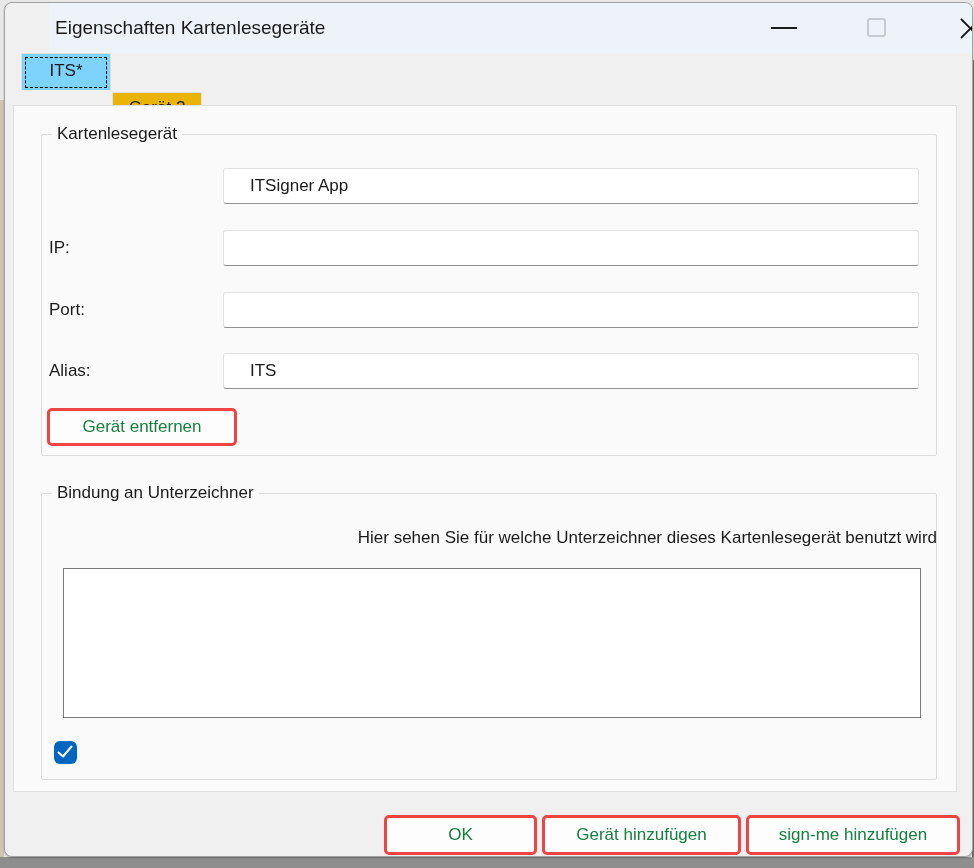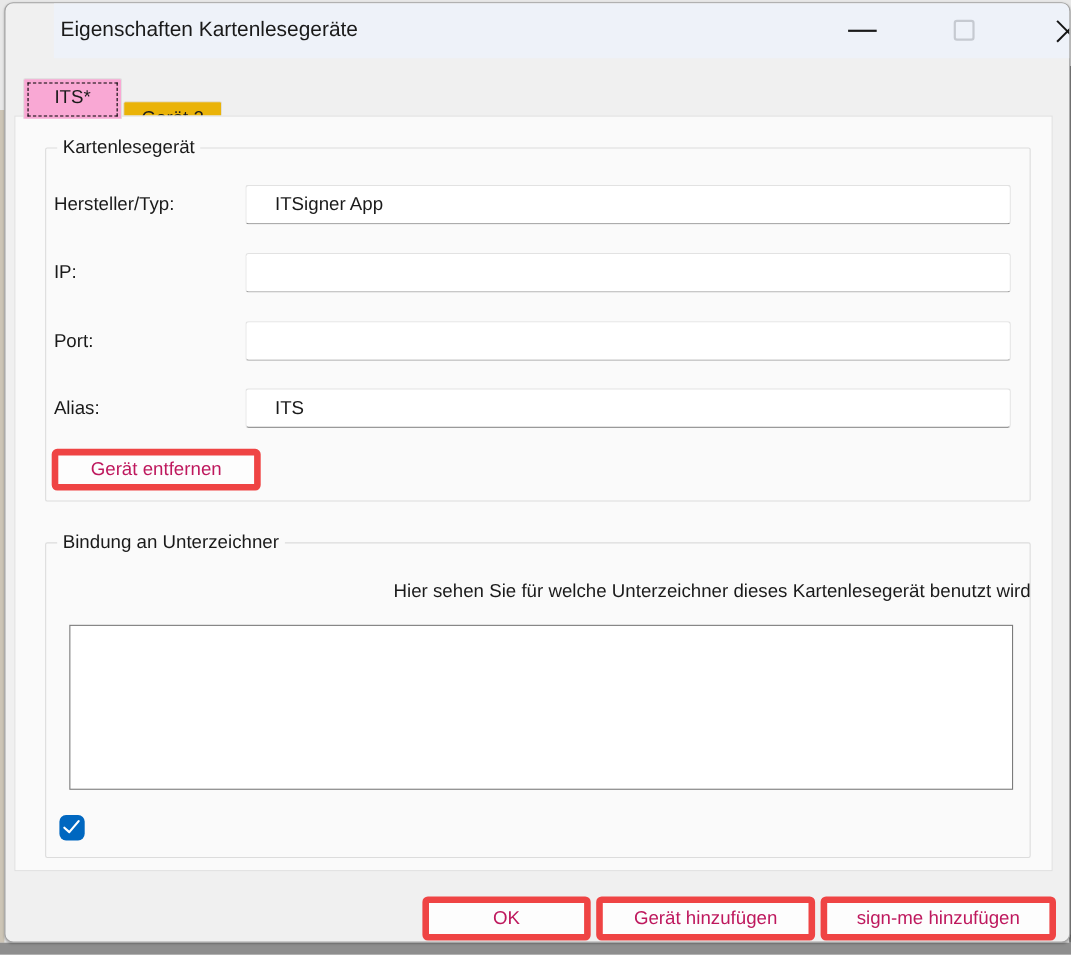--- a/index.html
+++ b/index.html
@@ -48,22 +48,22 @@
   }
   .close-glyph { position:absolute; left:19px; top:14px; }
 
   
   .tab {
     position:absolute; font-size:17px; text-align:center;
     border:1px solid #e0e0e0; border-bottom:none;
     border-radius:2px 2px 0 0;
   }
   .tab-active {
-    left:16px; top:68px; width:90px; height:37px;
-    background:#f9a8d4; z-index:3; line-height:34px;
+    left:16px; top:50px; width:90px; height:37px;
+    background:#7dd3fc; z-index:3; line-height:34px;
   }
   .tab-focusrect {
     position:absolute; left:3px; top:3px; right:3px; bottom:2px;
     border:1px dashed #000;
   }
   .tab-inactive {
     left:107px; top:89px; width:90px; height:31px;
     background:#eab308; z-index:1; line-height:30px;
   }
 
@@ -92,23 +92,23 @@
     background:#fff;
     border:1px solid #e2e2e2; border-bottom:1px solid #909090;
     border-radius:3px;
     font-family:"Liberation Sans","DejaVu Sans",sans-serif;
     font-size:17px; color:#1a1a1a; padding:0 26px; outline:none;
   }
   .row1 { top:165px; } .row2 { top:227px; } .row3 { top:289px; } .row4 { top:350px; }
 
   .btn {
     position:absolute; z-index:3;
-    background:#fdfdfd; border:6px solid #ef4444; border-radius:5px;
+    background:#fdfdfd; border:3px solid #ef4444; border-radius:5px;
     font-family:"Liberation Sans","DejaVu Sans",sans-serif;
-    font-size:17px; color:#be185d;
+    font-size:17px; color:#15803d;
   }
   .btn-remove { left:42px; top:405px; width:190px; height:38px; }
 
   .hint-text {
     position:absolute; left:36px; top:525px; width:896px; z-index:3;
     text-align:right; font-size:17px;
   }
   .listbox {
     position:absolute; left:58px; top:565px; width:858px; height:150px; z-index:3;
     background:#fff; border:1px solid #7b7b7b;
@@ -160,21 +160,20 @@
   <div class="tab tab-inactive">
     <span>Gerät 2</span>
   </div>
 
   <div class="tabpage"></div>
 
   <div class="groupbox gb1">
     <div class="gb-legend">Kartenlesegerät</div>
   </div>
 
-  <div class="fld-label row1">Hersteller/Typ:</div>
   <input class="fld-input row1" type="text" value="ITSigner App" style="">
 
   <div class="fld-label row2">IP:</div>
   <input class="fld-input row2" type="text" value="" style="">
 
   <div class="fld-label row3">Port:</div>
   <input class="fld-input row3" type="text" value="" style="">
 
   <div class="fld-label row4">Alias:</div>
   <input class="fld-input row4" type="text" value="ITS" style="">

